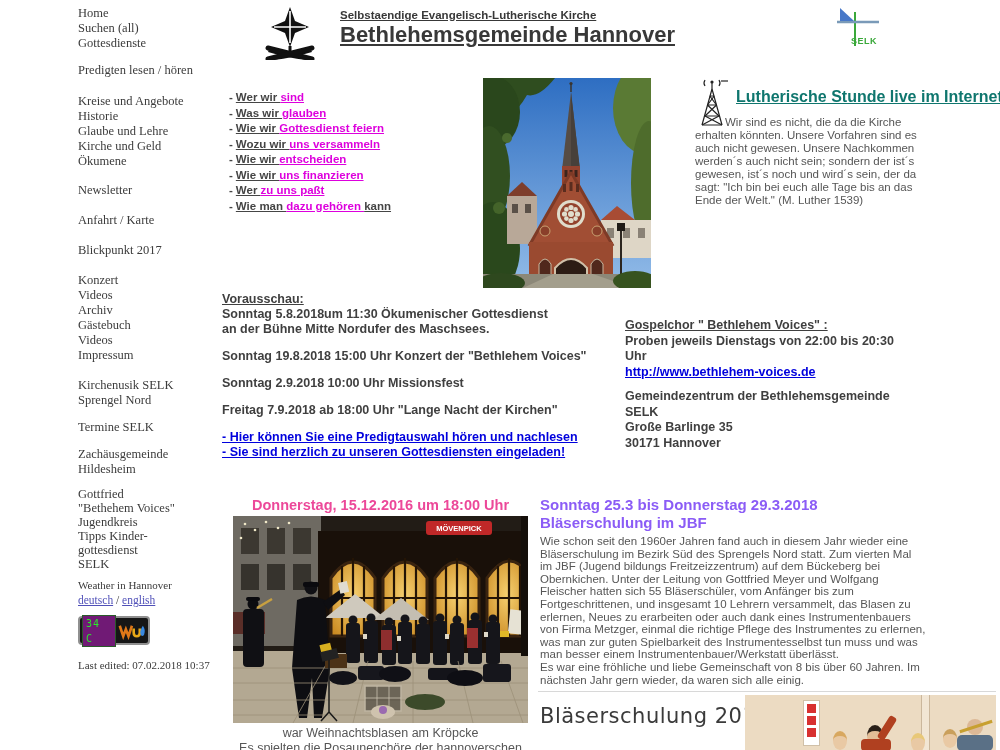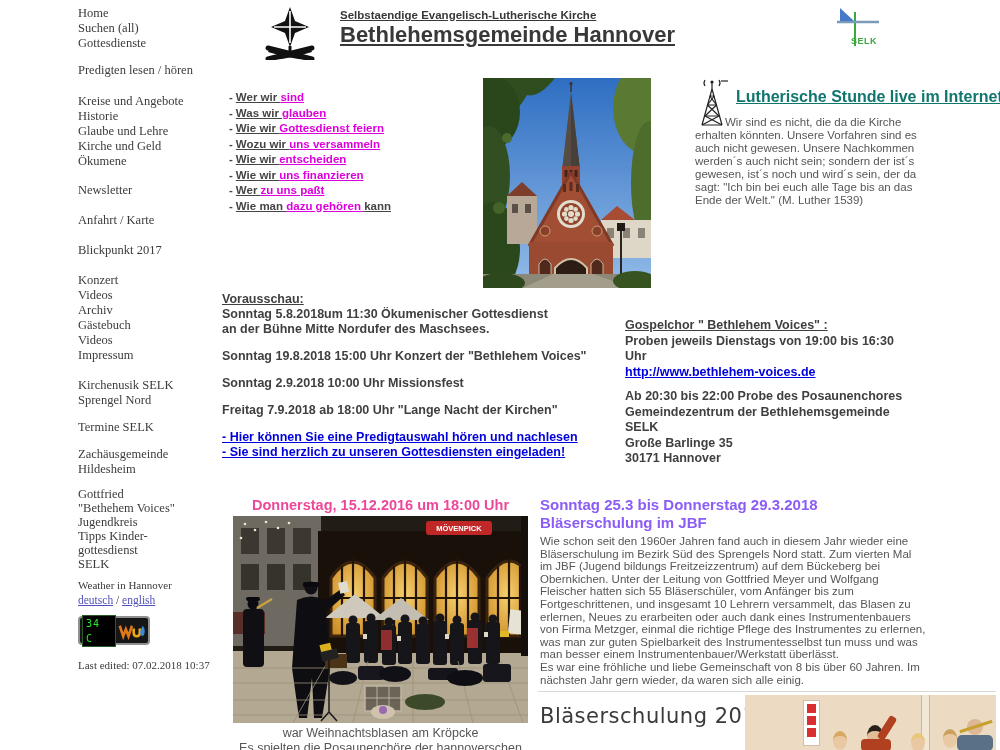--- a/index.html
+++ b/index.html
@@ -10,21 +10,21 @@
   
   .sidebar{position:absolute;left:78px;top:6px;width:152px;
            font-family:"Liberation Serif",serif;font-size:12.5px;color:#3b3b3b;}
   .sb-i{line-height:15px;white-space:nowrap;cursor:pointer;}
   .sb-tight .sb-i{line-height:14px;}
   .weather-label{font-size:11px;line-height:13px;}
   .lang-line{font-size:11.5px;line-height:14px;margin-top:1px;}
   .lang-line a{color:#5050b8;text-decoration:underline;cursor:pointer;}
   .wwidget{margin-top:9px;width:64px;height:23px;background:#161616;border:2px solid #909090;
            border-radius:4px;display:flex;align-items:center;padding:1px 2px;gap:2px;cursor:pointer;}
-  .lcd{background:#000000;border:1px solid #2a5a2a;color:#2ce82c;
+  .lcd{background:#701a75;border:1px solid #2a5a2a;color:#2ce82c;
        font-family:"DejaVu Sans Mono",monospace;font-size:10px;line-height:15px;
        padding:0 3px;letter-spacing:1px;}
   .last-edited{font-size:11px;margin-top:14px;white-space:nowrap;}
 
   
   .header-text{position:absolute;left:340px;top:8px;width:460px;color:#383838;}
   .supertitle{font-size:11.5px;font-weight:bold;text-decoration:underline;line-height:14px;}
   .main-title{font-size:22px;font-weight:bold;text-decoration:underline;line-height:25px;}
   .selk-label{position:absolute;left:851px;top:36px;color:#3aa83a;font-size:9px;font-weight:bold;
               letter-spacing:.5px;font-family:"Liberation Sans",sans-serif;}
@@ -261,24 +261,23 @@
   <p><span>Sonntag 5.8.2018um 11:30 Ökumenischer Gottesdienst</span><br><span>an der Bühne Mitte Nordufer des Maschsees.</span></p>
   <p>Sonntag 19.8.2018 15:00 Uhr Konzert der "Bethlehem Voices"</p>
   <p>Sonntag 2.9.2018 10:00 Uhr Missionsfest</p>
   <p>Freitag 7.9.2018 ab 18:00 Uhr "Lange Nacht der Kirchen"</p>
   <span class="blue-link">- Hier können Sie eine Predigtauswahl hören und nachlesen</span>
   <span class="blue-link">- Sie sind herzlich zu unseren Gottesdiensten eingeladen!</span>
 </div>
 
 <div class="gospel">
   <div class="hd">Gospelchor " Bethlehem Voices" :</div>
-  <div>Proben jeweils Dienstags von 19:00 bis 16:30 Uhr</div>
+  <div>Proben jeweils Dienstags von 22:00 bis 20:30 Uhr</div>
   <a class="blue-link">http://www.bethlehem-voices.de</a>
   <div class="gap"></div>
-  <div>Ab 20:30 bis 22:00 Probe des Posaunenchores</div>
   <div>Gemeindezentrum der Bethlehemsgemeinde SELK</div>
   <div>Große Barlinge 35</div>
   <div>30171 Hannover</div>
 </div>
 
 <div class="bl">
   <div class="hd">Donnerstag, 15.12.2016 um 18:00 Uhr</div>
   <svg width="295" height="207" viewBox="0 0 295 207">
     <rect width="295" height="145" fill="#221c16"></rect>
     <rect y="135" width="295" height="72" fill="#b3a892"></rect>

